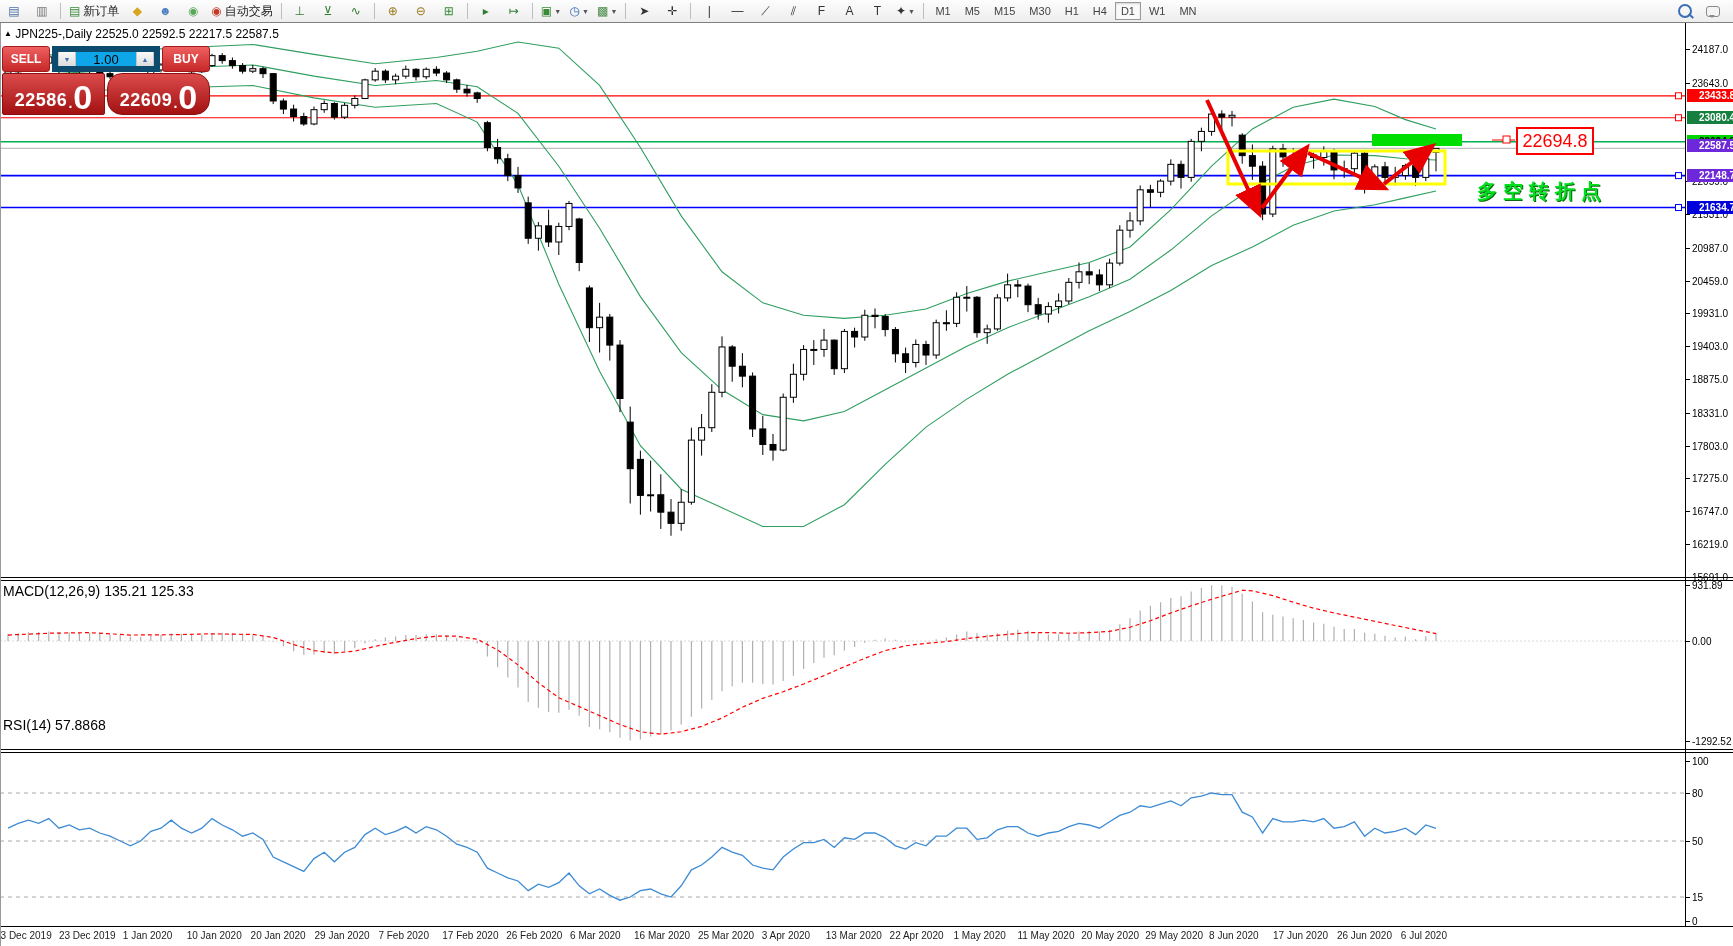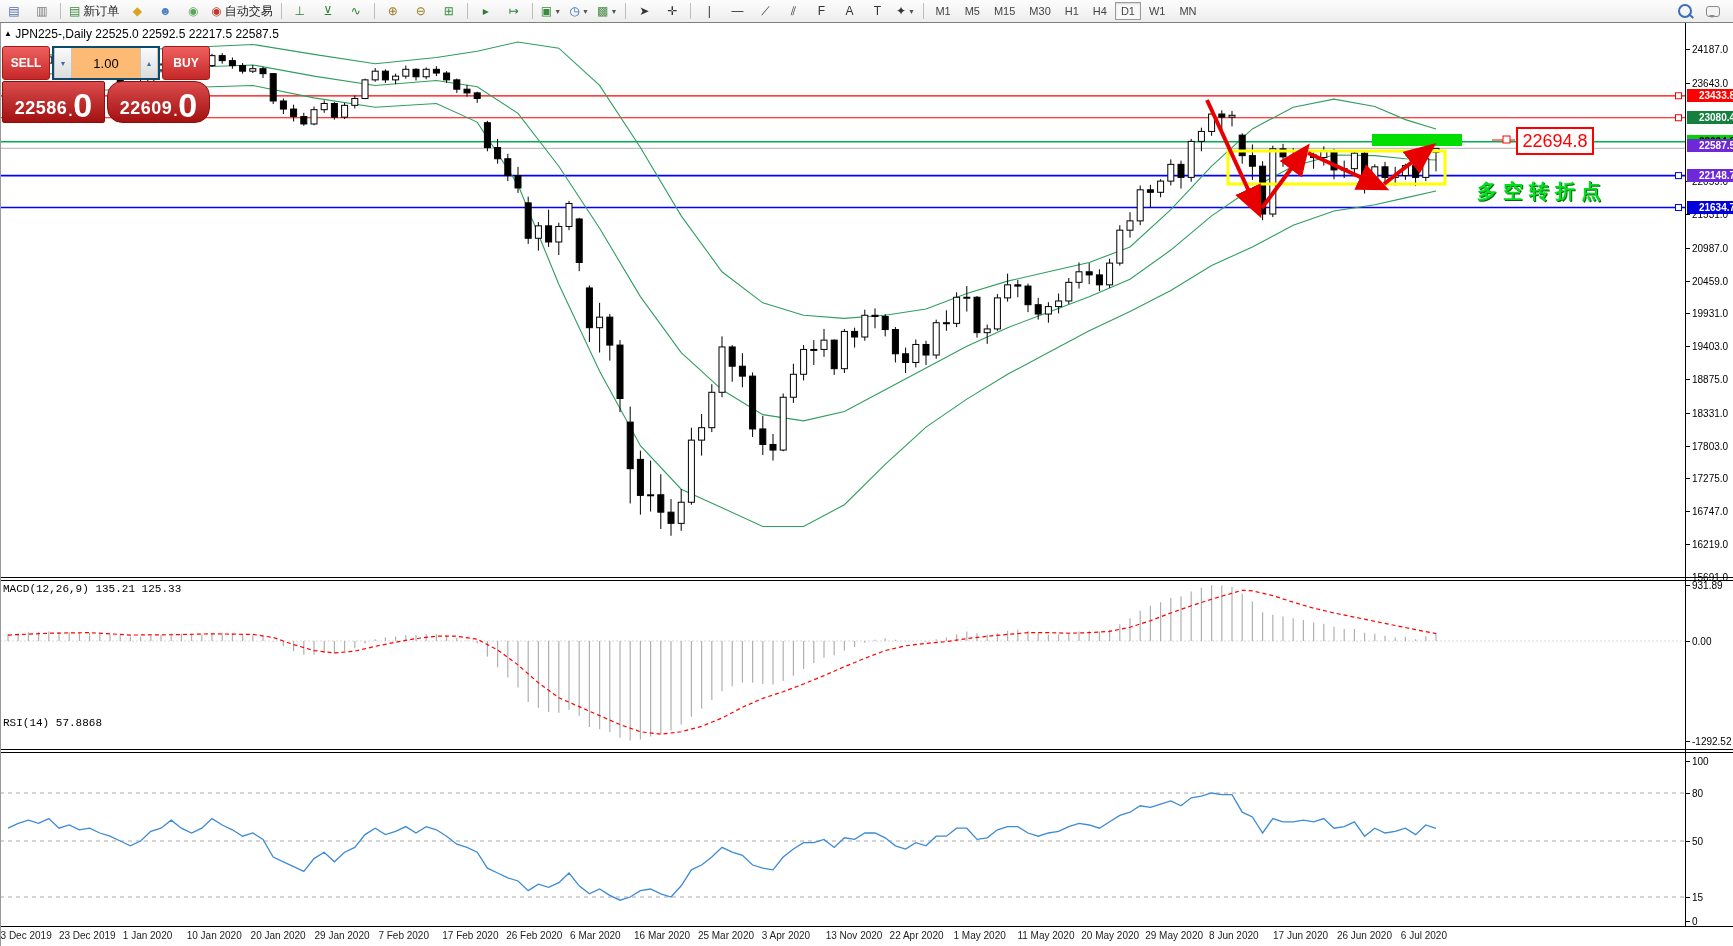--- a/index.html
+++ b/index.html
@@ -20,41 +20,41 @@
   .mag::after{content:"";position:absolute;left:8px;top:9px;width:6px;height:2px;background:#3b6fb5;transform:rotate(40deg);}
   .chat{position:relative;width:12px;height:9px;border:1.5px solid #8a8a8a;border-radius:3px;background:#f4f4f4;}
   .chat::after{content:"";position:absolute;left:2px;top:8px;border:3px solid transparent;border-top-color:#8a8a8a;}
   .toolbar-right{margin-left:auto;display:flex;align-items:center;margin-right:6px;}
   
   #chart-title{position:absolute;left:4px;top:27px;font-size:12px;color:#000;z-index:20;}
   #chart-title .mark{font-size:8px;vertical-align:2px;}
   svg#plot{position:absolute;left:0;top:0;z-index:5;}
   
   #ocp{position:absolute;left:2px;top:46px;width:208px;z-index:25;font-family:"Liberation Sans",sans-serif;}
-  #ocp .row1{display:flex;height:34px;}
+  #ocp .row1{display:flex;height:26px;}
   .trade-btn{flex:0 0 46px;display:flex;align-items:center;justify-content:center;color:#fff;
     font-size:12px;font-weight:bold;background:linear-gradient(#ef6060,#c62828);
     border:1px solid #9e1c1c;border-radius:3px;}
-  .vol{flex:1;display:flex;margin:0 2px;border:2px solid #0c4a6e;background:#fdba74;}
+  .vol{flex:1;display:flex;margin:0 2px;border:6px solid #0c4a6e;background:#0ea5e9;}
   .vol .spin{width:16px;display:flex;align-items:center;justify-content:center;background:linear-gradient(#fafafa,#dcdcdc);color:#3b6fb5;font-size:7px;border-left:1px solid #c5c5c5;border-right:1px solid #c5c5c5;}
   .vol .val{flex:1;display:flex;align-items:center;justify-content:center;font-size:13px;color:#000;}
   #ocp .row2{display:flex;margin-top:1px;height:42px;}
   .px-box{flex:1;display:flex;align-items:flex-end;justify-content:center;color:#fff;
     background:linear-gradient(#dc4c4c,#a31111);border:1px solid #8c0f0f;border-radius:2px;padding-bottom:3px;}
   .px-box + .px-box{margin-left:2px;border-radius:15px;}
   .px-main{font-size:18px;font-weight:bold;letter-spacing:.5px;}
   .px-dot{font-size:14px;font-weight:bold;margin:0 1px;}
   .px-big{font-size:34px;font-weight:bold;line-height:28px;}
   
   .ytick{position:absolute;left:1692px;width:40px;font-size:10px;color:#000;z-index:8;}
   .ytick::before{content:"";position:absolute;left:-6px;top:5px;width:4px;height:1px;background:#000;}
   .badge{position:absolute;left:1687px;width:60px;height:13px;font-size:10px;font-weight:bold;
     display:flex;align-items:center;justify-content:center;z-index:9;}
   .dlabel{position:absolute;top:930px;font-size:10px;color:#222;white-space:nowrap;z-index:8;}
-  .ind-label{position:absolute;left:3px;font-size:11px;color:#000;z-index:8;font-family:Liberation Mono, monospace;}
+  .ind-label{position:absolute;left:3px;font-size:14px;color:#000;z-index:8;}
   
   #price-callout{position:absolute;left:1516px;top:127px;width:74px;height:24px;border:2px solid #ff0000;
     background:#fff;color:#f00;font-size:18px;display:flex;align-items:center;justify-content:center;z-index:22;}
   #note-text{position:absolute;left:1477px;top:178px;font-size:20px;font-weight:bold;color:#00e01e;
     letter-spacing:6px;text-shadow:1px 1px 0 #116611;z-index:22;white-space:nowrap;}
 </style>
 </head>
 <body>
 
 <div id="app">
@@ -736,21 +736,21 @@
       <div class="dlabel" style="left:186.7px">10 Jan 2020</div>
       <div class="dlabel" style="left:250.6px">20 Jan 2020</div>
       <div class="dlabel" style="left:314.5px">29 Jan 2020</div>
       <div class="dlabel" style="left:378.4px">7 Feb 2020</div>
       <div class="dlabel" style="left:442.3px">17 Feb 2020</div>
       <div class="dlabel" style="left:506.2px">26 Feb 2020</div>
       <div class="dlabel" style="left:570.1px">6 Mar 2020</div>
       <div class="dlabel" style="left:634px">16 Mar 2020</div>
       <div class="dlabel" style="left:697.9px">25 Mar 2020</div>
       <div class="dlabel" style="left:761.8px">3 Apr 2020</div>
-      <div class="dlabel" style="left:825.6999999999999px">13 Nov 2020</div>
+      <div class="dlabel" style="left:825.6999999999999px">13 Mar 2020</div>
       <div class="dlabel" style="left:889.6px">22 Apr 2020</div>
       <div class="dlabel" style="left:953.5px">1 May 2020</div>
       <div class="dlabel" style="left:1017.4px">11 May 2020</div>
       <div class="dlabel" style="left:1081.3px">20 May 2020</div>
       <div class="dlabel" style="left:1145.2px">29 May 2020</div>
       <div class="dlabel" style="left:1209.1px">8 Jun 2020</div>
       <div class="dlabel" style="left:1273px">17 Jun 2020</div>
       <div class="dlabel" style="left:1336.8999999999999px">26 Jun 2020</div>
       <div class="dlabel" style="left:1400.8px">6 Jul 2020</div>
     </div>

